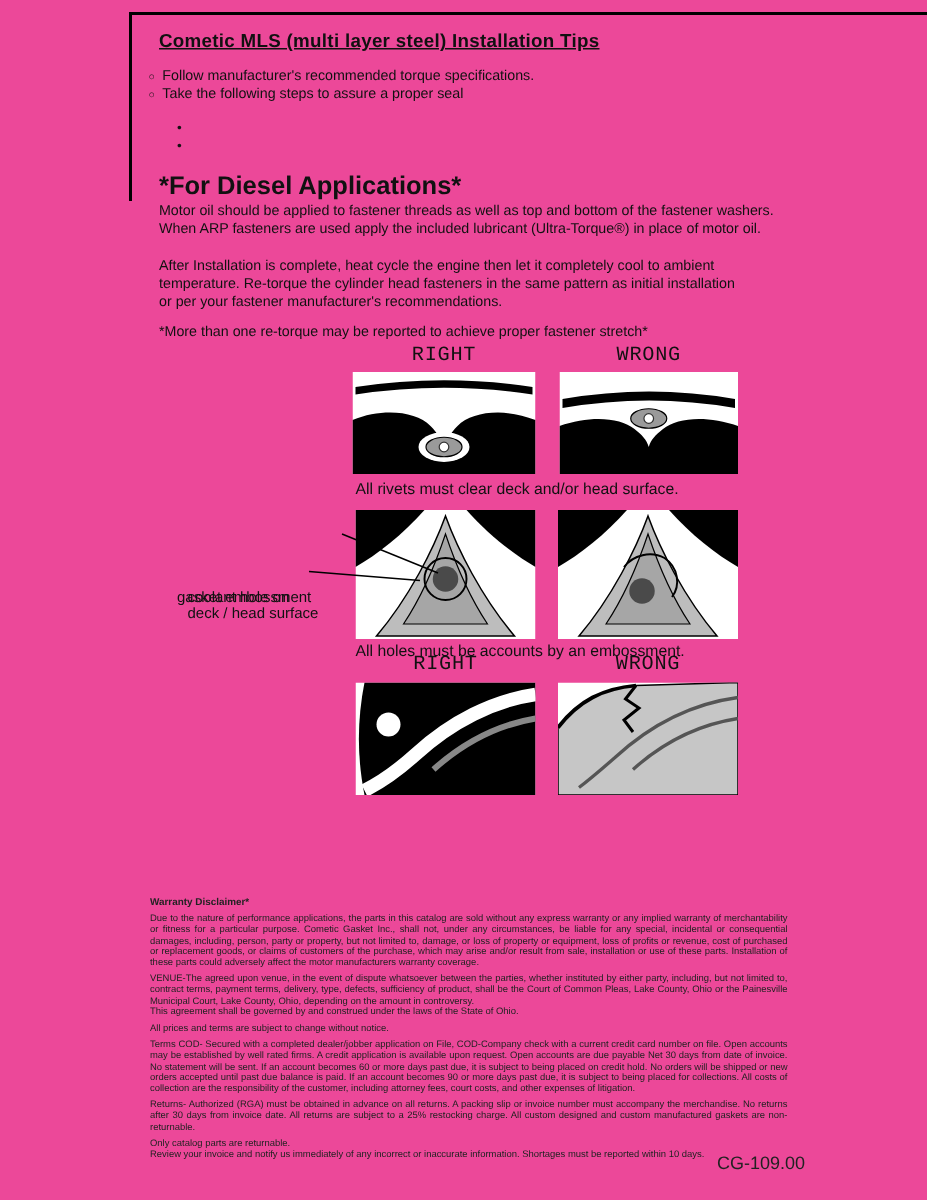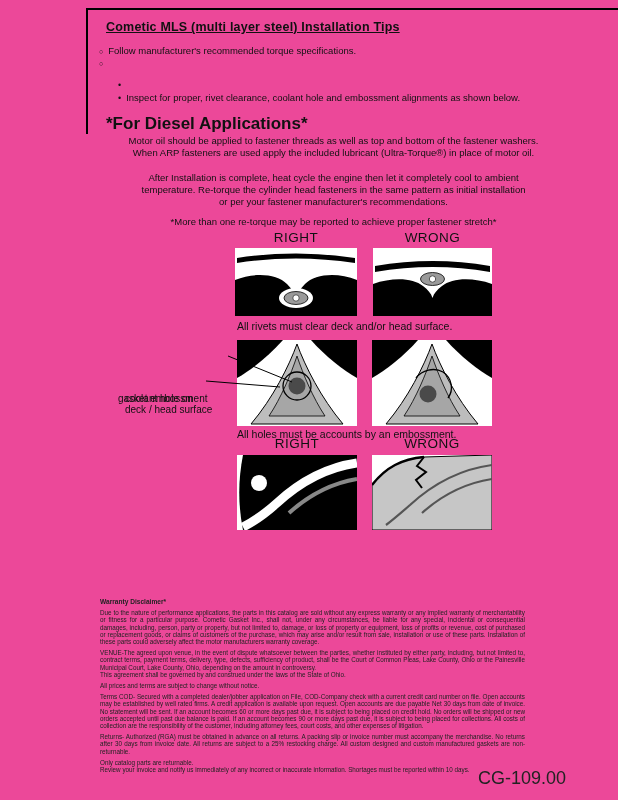--- a/index.html
+++ b/index.html
@@ -12,25 +12,25 @@
     position:absolute;left:106px;top:20px;font-size:12.5px;font-weight:bold;
     text-decoration:underline;letter-spacing:0.2px;
   }
   .bullets{position:absolute;left:99px;top:44px;font-size:9.5px;}
   .bullet-row{display:flex;align-items:flex-end;gap:5px;height:12px;}
   .marker{font-size:7px;position:relative;top:-1px;}
   .sub-bullets{position:absolute;left:118px;top:80px;font-size:9.5px;}
   .sub-bullet-row{display:flex;align-items:baseline;gap:5px;height:12px;}
   .sub-marker{font-size:9px;}
   .diesel-heading{position:absolute;left:106px;top:114px;font-size:17px;font-weight:bold;}
-  .para{position:absolute;left:106px;width:455px;font-size:9.5px;line-height:12px;white-space:pre-line;text-align:center;}
+  .para{position:absolute;left:106px;width:455px;font-size:9.5px;line-height:12px;white-space:pre-line;}
   #para1{top:135px;}
   #para2{top:172px;}
   #note{top:216px;}
-  .rw-label{position:absolute;font-size:13.5px;letter-spacing:0.5px;text-align:center;}
+  .rw-label{position:absolute;font-size:13.5px;letter-spacing:0.5px;text-align:center;font-family:Liberation Mono, monospace;}
   #r1-right-lbl{left:235px;top:230px;width:122px;}
   #r1-wrong-lbl{left:373px;top:230px;width:119px;}
   #r3-right-lbl{left:237px;top:436px;width:120px;}
   #r3-wrong-lbl{left:372px;top:436px;width:120px;}
   .panel{position:absolute;}
   #r1-right-img{left:235px;top:248px;width:122px;height:68px;}
   #r1-wrong-img{left:373px;top:248px;width:119px;height:68px;}
   #r2-right-img{left:237px;top:340px;width:120px;height:86px;}
   #r2-wrong-img{left:372px;top:340px;width:120px;height:86px;}
   #r3-right-img{left:237px;top:455px;width:120px;height:75px;}
@@ -39,49 +39,49 @@
   #cap1{left:237px;top:320px;}
   #cap2{left:237px;top:428px;}
   #cap3{left:237px;top:533px;}
   .callout{position:absolute;font-size:10px;line-height:11px;white-space:pre-line;}
   #lbl-coolant{left:125px;top:345px;margin-top:48px;}
   #lbl-emboss{left:118px;top:393px;}
   #leader-overlay{position:absolute;left:100px;top:336px;width:260px;height:94px;pointer-events:none;}
   .warranty{position:absolute;left:100px;top:598px;width:425px;font-size:6.3px;line-height:7.2px;text-align:justify;color:#222;}
   .warranty .w-head{font-weight:bold;margin:0 0 4px;font-size:6.6px;}
   .warranty p{margin:0 0 4px;white-space:pre-line;}
-  .footer{position:absolute;left:478px;top:768px;font-size:18px;color:#222;}
+  .footer{position:absolute;left:478px;top:768px;font-size:12px;color:#222;}
 </style>
 </head>
 <body>
 
 <div class="page">
 
   <div class="border-line" style="left:86px;top:8px;width:532px;height:2px;"></div>
   <div class="border-line" style="left:86px;top:8px;width:2px;height:126px;"></div>
 
   <div class="title">Cometic MLS (multi layer steel) Installation Tips</div>
 
   <div class="bullets">
     <div class="bullet-row">
       <span class="marker">○</span>
       <span>Follow manufacturer's recommended torque specifications.</span>
     </div>
     <div class="bullet-row">
       <span class="marker">○</span>
+      <span>Take the following steps to assure a proper seal</span>
     </div>
   </div>
 
   <div class="sub-bullets">
     <div class="sub-bullet-row">
       <span class="sub-marker">•</span>
     </div>
     <div class="sub-bullet-row">
       <span class="sub-marker">•</span>
-      <span>Inspect for proper, rivet clearance, coolant hole and embossment alignments as shown below.</span>
     </div>
   </div>
 
   <div class="diesel-heading">*For Diesel Applications*</div>
   <div class="para" id="para1">Motor oil should be applied to fastener threads as well as top and bottom of the fastener washers.
 When ARP fasteners are used apply the included lubricant (Ultra-Torque®) in place of motor oil.</div>
   <div class="para" id="para2">After Installation is complete, heat cycle the engine then let it completely cool to ambient
 temperature. Re-torque the cylinder head fasteners in the same pattern as initial installation
 or per your fastener manufacturer's recommendations.</div>
   <div class="para" id="note">*More than one re-torque may be reported to achieve proper fastener stretch*</div>

